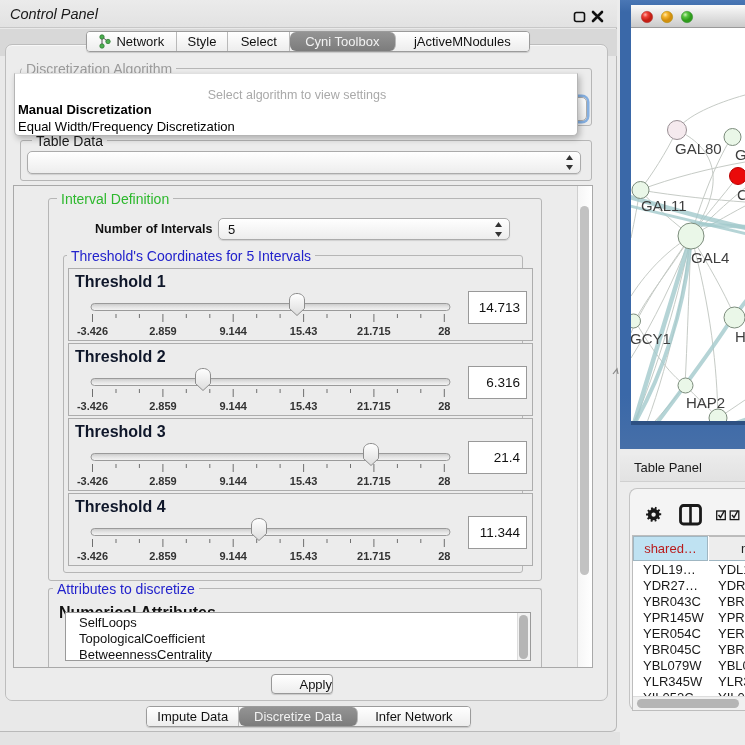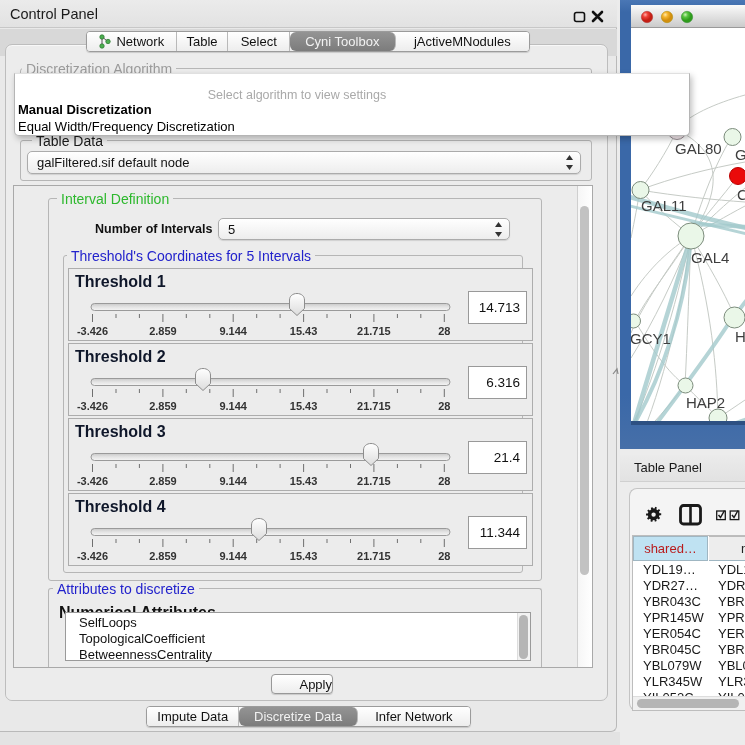--- a/index.html
+++ b/index.html
@@ -1,19 +1,19 @@
 <!DOCTYPE html>
 <html><head><meta charset="utf-8">
 <style>
 * { margin:0; padding:0; box-sizing:border-box; }
 html,body { width:745px; height:745px; font-family:"Liberation Sans", sans-serif; background:#ececec; overflow:hidden; }
 .abs { position:absolute; }
 #cpwin { position:absolute; left:0; top:0; width:617px; height:732px; background:#e9e9e9; border-right:1px solid #b9b9b9; border-bottom:1px solid #b9b9b9; border-radius:0 0 6px 0; }
 #titlebar { position:absolute; left:0; top:0; width:617px; height:28px; background:linear-gradient(#ebebeb,#e2e2e2); border-bottom:1px solid #c7c7c7; }
-#titlebar .t { position:absolute; left:10px; top:6px; font-size:14.5px; color:#1a1a1a; }
+#titlebar .t { position:absolute; left:10px; top:6px; font-size:14.5px; color:#1a1a1a;font-style:italic; }
 #tabstrip { position:absolute; left:0; top:29px; width:617px; height:27px; background:#d8d8d8; }
 #content { position:absolute; left:5px; top:44px; width:603px; height:657px; background:#ececec; border:1px solid #bdbdbd; border-radius:7px; box-shadow: inset 0 1px 0 #f8f8f8; }
 .tabbar { position:absolute; display:flex; height:21px; border:1px solid #9b9b9b; border-radius:4px; overflow:hidden; background:linear-gradient(#ffffff,#eeeeee); box-shadow:0 1px 1px rgba(0,0,0,0.15); }
 .tab { height:100%; display:flex; align-items:center; justify-content:center; font-size:13px; color:#111; border-right:1px solid #b9b9b9; background:linear-gradient(#ffffff,#ededed); white-space:nowrap; }
 .tab:last-child { border-right:none; }
 .tab.sel { background:linear-gradient(#949494,#7c7c7c); color:#f2f2f2;border-radius:6px; }
 .grp { position:absolute; border:1px solid #b6b6b6; border-radius:3px; }
 .grptitle { position:absolute; top:-8px; left:11px; background:#ececec; padding:0 4px; font-size:14px; }
 .combo { position:absolute; background:linear-gradient(#ffffff,#ededed); border:1px solid #ababab; border-radius:5px; font-size:13px; color:#111; box-shadow:0 1px 1px rgba(0,0,0,0.12); }
 .combo .ctext { position:absolute; left:9px; top:3px; }
@@ -39,35 +39,34 @@
   <div id="tabstrip"></div>
   <div id="content"></div>
 
   <div class="tabbar" style="left:86px;top:31px;width:444px">
     <div class="tab" style="width:90px"><svg width="14" height="15" style="margin-right:4px">
           <circle cx="4" cy="3" r="2.2" fill="#4caf50" stroke="#2e7d32" stroke-width="0.8"></circle>
           <circle cx="10" cy="7.5" r="2.2" fill="#4caf50" stroke="#2e7d32" stroke-width="0.8"></circle>
           <circle cx="4" cy="12" r="2.2" fill="#4caf50" stroke="#2e7d32" stroke-width="0.8"></circle>
           <path d="M4,5 L4,10 M5.5,4 L8.5,6.5" stroke="#555" stroke-width="1" fill="none"></path>
         </svg>Network</div>
-    <div class="tab" style="width:52px">Table</div>
+    <div class="tab" style="width:52px">Style</div>
     <div class="tab" style="width:62px">Select</div>
     <div class="tab sel" style="width:106px">Cyni Toolbox</div>
     <div class="tab" style="width:134px">jActiveMNodules</div>
   </div>
 
   <div class="grp" style="left:20px;top:68px;width:572px;height:58px">
     <div class="grptitle" style="left:1px;color:#9a9a9a">Discretization Algorithm</div>
   </div>
   <div class="combo" style="left:26px;top:97px;width:561px;height:24px;box-shadow:0 0 0 2.5px rgba(90,150,220,0.7)"></div>
 
   <div class="grp" style="left:20px;top:140px;width:572px;height:41px">
     <div class="grptitle" style="color:#1a1a1a">Table Data</div>
     <div class="combo" style="left:6px;top:10px;width:554px;height:23px">
-      <div class="ctext">galFiltered.sif default node</div>
       <svg class="arr" width="9" height="17">
           <path d="M4.5,1 L8,6 L1,6 Z" fill="#333"></path>
           <path d="M4.5,16 L8,11 L1,11 Z" fill="#333"></path>
         </svg>
     </div>
   </div>
 
   <div class="abs" style="left:13px;top:185px;width:580px;height:483px;border:1px solid #a9a9a9;background:#ececec;overflow:hidden">
     <div class="abs" style="right:0px;top:0px;width:15px;height:483px;background:linear-gradient(90deg,#f6f6f6,#ffffff);border-left:1px solid #cfcfcf"></div>
     <div class="scrollthumbv" style="right:3px;top:20px;width:9px;height:369px"></div>
@@ -224,21 +223,21 @@
   </div>
 
   <div class="tabbar" style="left:146px;top:706px;width:325px">
     <div class="tab" style="width:93px">Impute Data</div>
     <div class="tab sel" style="width:119px">Discretize Data</div>
     <div class="tab" style="width:113px">Infer Network</div>
   </div>
 </div>
 
 
-<div class="abs" style="left:14px;top:73px;width:676px;height:63px;background:#ffffff;border:1px solid #b5b5b5;border-top:1px solid #e0e0e0;border-radius:0 0 5px 5px;box-shadow:2px 3px 6px rgba(0,0,0,0.25);z-index:50">
+<div class="abs" style="left:14px;top:73px;width:564px;height:63px;background:#ffffff;border:1px solid #b5b5b5;border-top:1px solid #e0e0e0;border-radius:0 0 5px 5px;box-shadow:2px 3px 6px rgba(0,0,0,0.25);z-index:50">
   <div class="abs" style="left:0;top:14px;width:564px;text-align:center;font-size:12.5px;color:#a9a9a9">Select algorithm to view settings</div>
   <div class="abs" style="left:3px;top:28px;font-size:13px;font-weight:bold;color:#000">Manual Discretization</div>
   <div class="abs" style="left:3px;top:45px;font-size:13px;color:#000">Equal Width/Frequency Discretization</div>
 </div>
 
 
 <svg class="abs" style="left:611px;top:366px" width="12" height="12">
     <path d="M2,8 L6,3 L7,8" fill="none" stroke="#888" stroke-width="1.2"></path>
   </svg>
 

